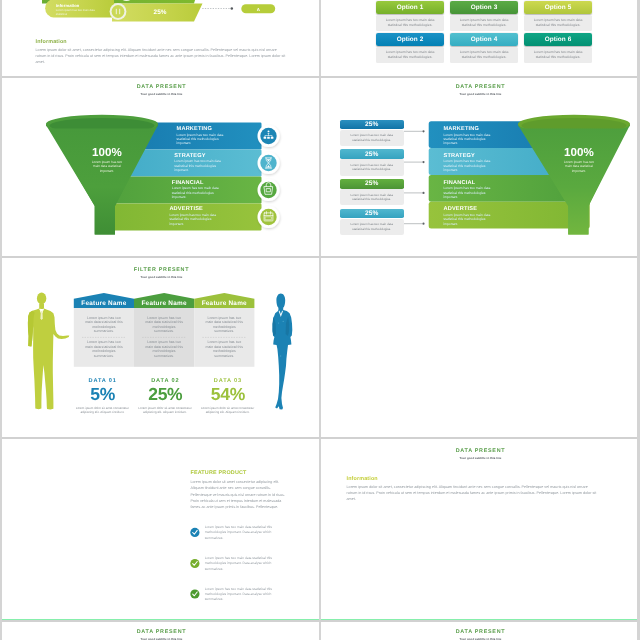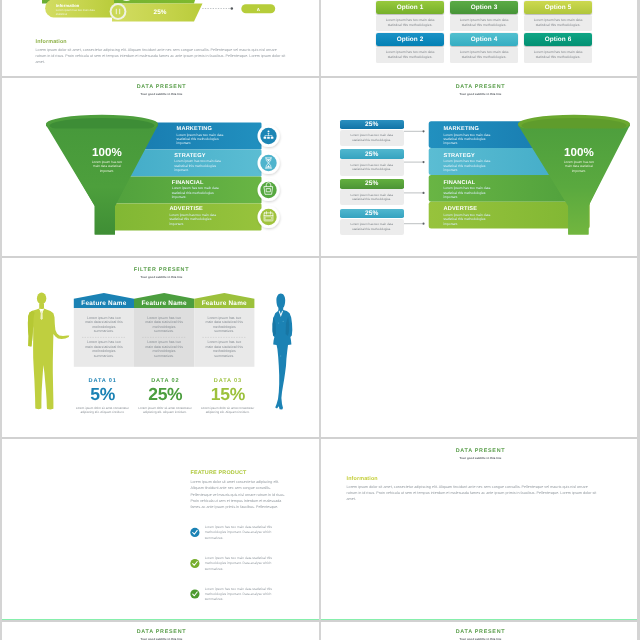--- a/index.html
+++ b/index.html
@@ -391,21 +391,21 @@
 
     <div class="fl-dlabel" style="left:69.4px;top:120px;width:62.6px;color:#1b82b4;">DATA 01</div>
     <div class="fl-dval" style="left:69.4px;top:125.5px;width:62.6px;color:#1b82b4;">5%</div>
     <div class="fl-dbody" style="left:73.4px;top:147.5px;width:54px;">Lorem ipsum dolor sit amet consectetur adipiscing elit. Aliquam tincidunt.</div>
 
     <div class="fl-dlabel" style="left:132px;top:120px;width:62.6px;color:#4c9e3f;">DATA 02</div>
     <div class="fl-dval" style="left:132px;top:125.5px;width:62.6px;color:#4c9e3f;">25%</div>
     <div class="fl-dbody" style="left:136px;top:147.5px;width:54px;">Lorem ipsum dolor sit amet consectetur adipiscing elit. Aliquam tincidunt.</div>
 
     <div class="fl-dlabel" style="left:194.6px;top:120px;width:62.6px;color:#9cc13c;">DATA 03</div>
-    <div class="fl-dval" style="left:194.6px;top:125.5px;width:62.6px;color:#9cc13c;">15%</div>
+    <div class="fl-dval" style="left:194.6px;top:125.5px;width:62.6px;color:#9cc13c;">54%</div>
     <div class="fl-dbody" style="left:198.6px;top:147.5px;width:54px;">Lorem ipsum dolor sit amet consectetur adipiscing elit. Aliquam tincidunt.</div>
   </div>
 
   <div class="cell" style="left:321px;top:258px;"></div>
 
   <div class="cell" style="left:2px;top:439px;">
     <div class="fp-h" style="left:188.4px;top:31px;">FEATURE PRODUCT</div>
     <div class="fp-b" style="left:188.4px;top:40px;width:101px;">Lorem ipsum dolor sit amet consectetur adipiscing elit. Aliquam tincidunt ante nec sem congue convallis. Pellentesque vel mauris quis nisl ornare rutrum in id risus. Proin vehicula ut sem et tempus interdum et malesuada fames ac ante ipsum primis in faucibus. Pellentesque.</div>
 
     <svg width="319" height="130" viewBox="0 0 319 130" style="position:absolute;left:0;top:50px;">

